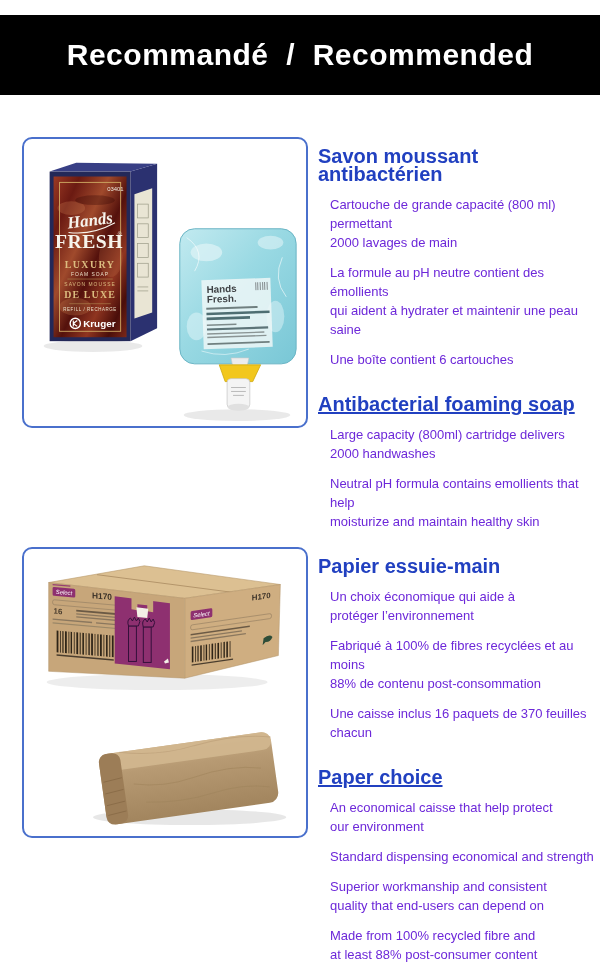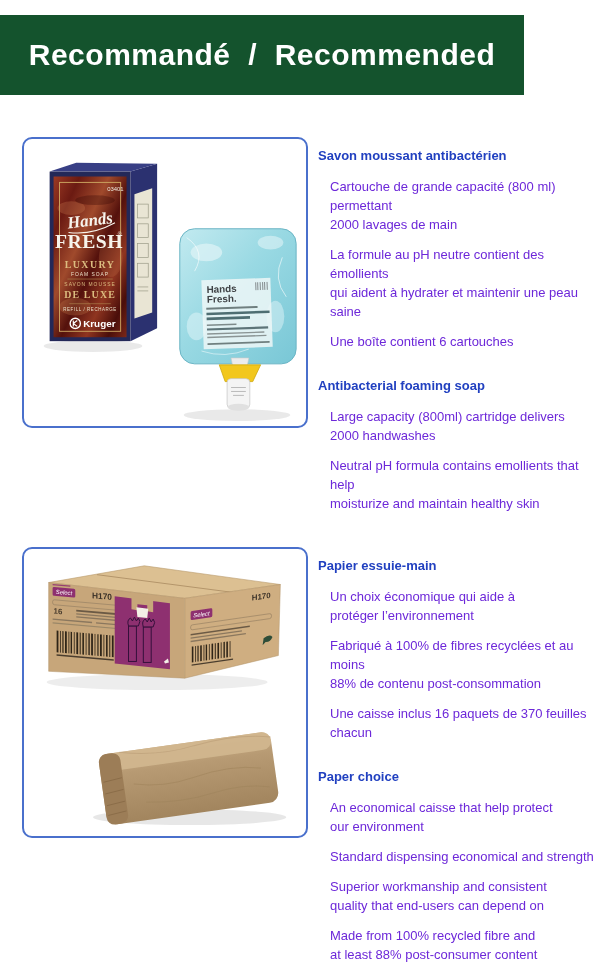--- a/index.html
+++ b/index.html
@@ -1,42 +1,42 @@
 <!DOCTYPE html>
 <html><head>
 <meta charset="utf-8">
 <style>
   html,body{margin:0;padding:0;}
   body{
     width:600px;height:975px;background:#ffffff;position:relative;
     font-family:"Liberation Sans", sans-serif;overflow:hidden;
   }
   .banner{
-    position:absolute;top:15px;left:0;width:524px;height:80px;
-    background:#14532d;display:flex;align-items:center;justify-content:center;
+    position:absolute;top:15px;left:0;width:600px;height:80px;
+    background:#000000;display:flex;align-items:center;justify-content:center;
   }
   .banner h1{
     margin:0;color:#ffffff;font-size:30px;font-weight:bold;
     letter-spacing:0.5px;white-space:pre;
   }
   .card{
     position:absolute;left:22px;width:282px;height:287px;background:#ffffff;
     border:2px solid #4a70cc;border-radius:10px;overflow:hidden;
   }
   .card svg{display:block;width:282px;height:287px;}
   .card1{top:137px;}
   .card2{top:547px;}
   .info{position:absolute;left:318px;width:278px;}
   .info1{top:147px;}
   .info2{top:557px;}
   .info h2{
-    margin:0 0 12px 0;color:#2140c0;font-size:13px;font-weight:bold;
+    margin:0 0 12px 0;color:#2140c0;font-size:20px;font-weight:bold;
     line-height:18px;
   }
-  .info h2.second{margin-top:26px;}
+  .info h2.second{margin-top:26px;text-decoration:underline;}
   .bullet{
     margin:0 0 11px 12px;color:#6d28d9;font-size:13px;line-height:19px;
     white-space:pre-line;
   }
 </style>
 </head>
 <body>
 
 <div class="banner">
   <h1>Recommandé  /  Recommended</h1>

